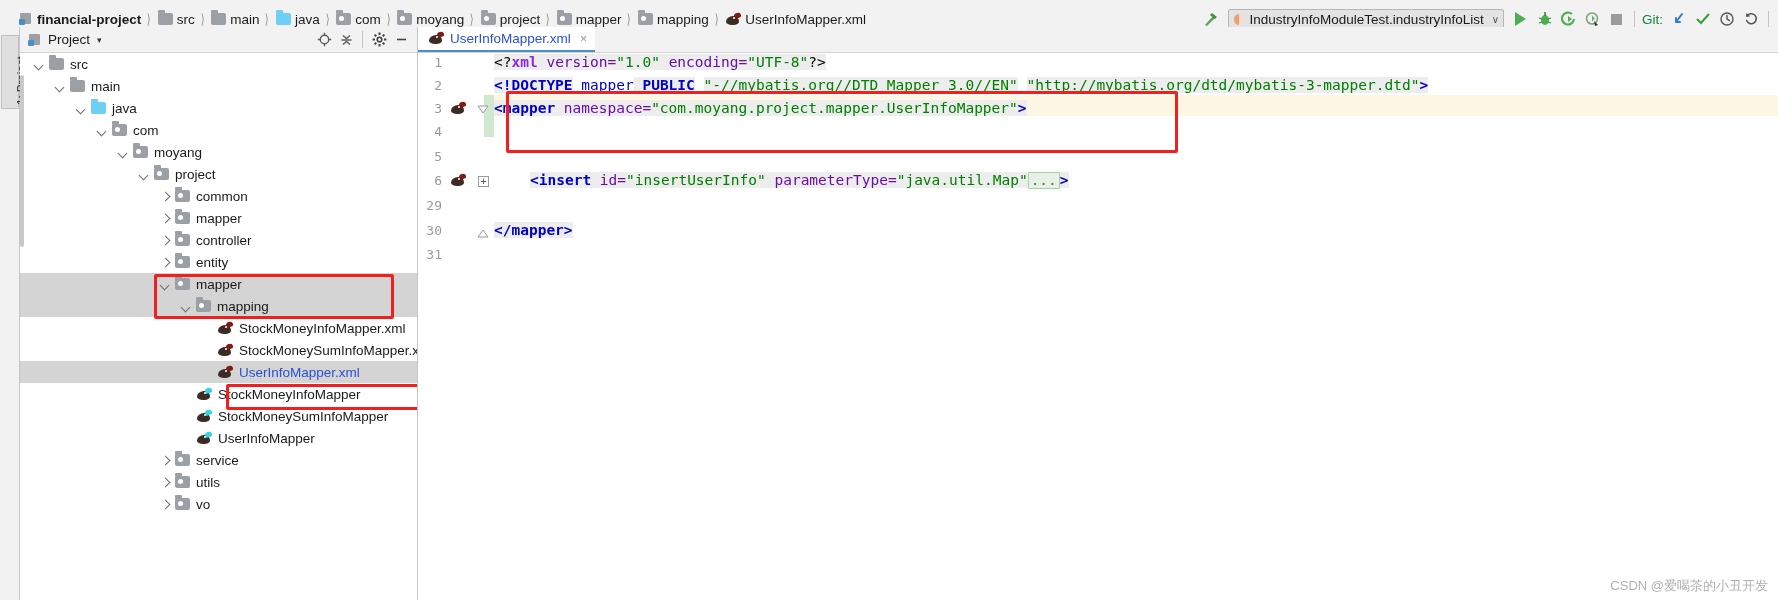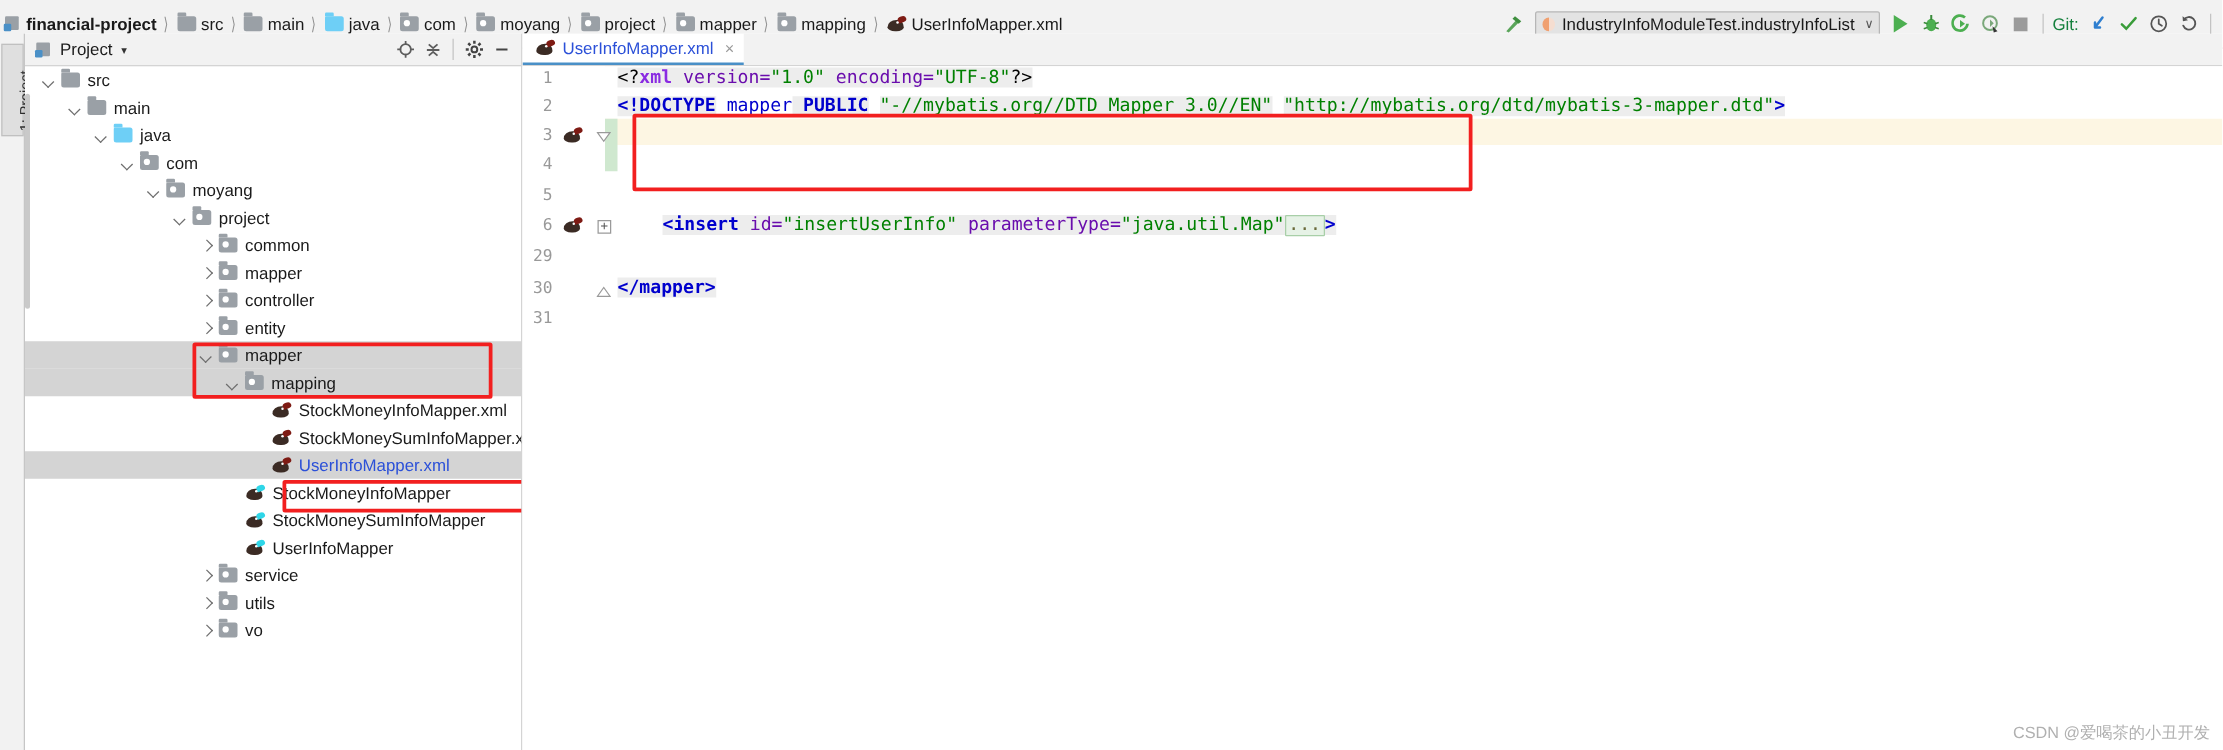--- a/index.html
+++ b/index.html
@@ -17,21 +17,21 @@
   }
 
   
   .navbar {
     height: 39px;
     width: 100%;
     background: #f2f2f2;
     border-bottom: 1px solid #c6c6c6;
     display: flex;
     align-items: center;
-    padding-left: 0;
+    padding-left: 16px;
     font-size: 13.5px;
     color: #1a1a1a;
     position: relative;
   }
   .crumb {
     display: flex;
     align-items: center;
     height: 25px;
     padding: 0 2px 0 3px;
     white-space: nowrap;
@@ -694,20 +694,21 @@
         <div class="foldmark" style="top:175px;">
           <svg width="12" height="12" viewBox="0 0 12 12">
             <path d="M1 9 L11 9 L6 2 Z" fill="#ffffff" stroke="#9a9a9a" stroke-width="1"></path>
           </svg>
         </div>
 
         <div class="codeline" style="top:1px;"><span class="hl-bg"><span class="tok-punct">&lt;?</span><span class="tok-pi">xml</span><span class="tok-attr"> version=</span><span class="tok-str">"1.0"</span><span class="tok-attr"> encoding=</span><span class="tok-str">"UTF-8"</span><span class="tok-punct">?&gt;</span></span></div>
 
         <div class="codeline" style="top:24px;"><span class="hl-bg"><span class="tok-kw">&lt;!DOCTYPE</span></span><span class="tok-name"> mapper</span><span class="hl-bg"><span class="tok-kw"> PUBLIC</span></span><span> </span><span class="hl-bg"><span class="tok-str">"-//mybatis.org//DTD Mapper 3.0//EN"</span></span><span> </span><span class="hl-bg"><span class="tok-str">"http://mybatis.org/dtd/mybatis-3-mapper.dtd"</span><span class="tok-tag">&gt;</span></span></div>
 
+        <div class="codeline" style="top:47px;"><span class="hl-bg"><span class="tok-tag">&lt;mapper</span><span class="tok-attr"> namespace=</span><span class="tok-str">"com.moyang.project.mapper.UserInfoMapper"</span><span class="tok-tag">&gt;</span></span></div>
 
         <div class="codeline" style="top:119px; left:112px;"><span class="hl-bg"><span class="tok-tag">&lt;insert</span><span class="tok-attr"> id=</span><span class="tok-str">"insertUserInfo"</span><span class="tok-attr"> parameterType=</span><span class="tok-str">"java.util.Map"</span><span class="fold-ellipsis">...</span><span class="tok-tag">&gt;</span></span></div>
 
         <div class="codeline" style="top:169px;"><span class="hl-bg"><span class="tok-tag">&lt;/mapper&gt;</span></span></div>
 
         <div class="redbox" style="left:88px; top:38px; width:672px; height:62px;"></div>
 
         <div class="watermark">CSDN @爱喝茶的小丑开发</div>
       </div>
     </div>

